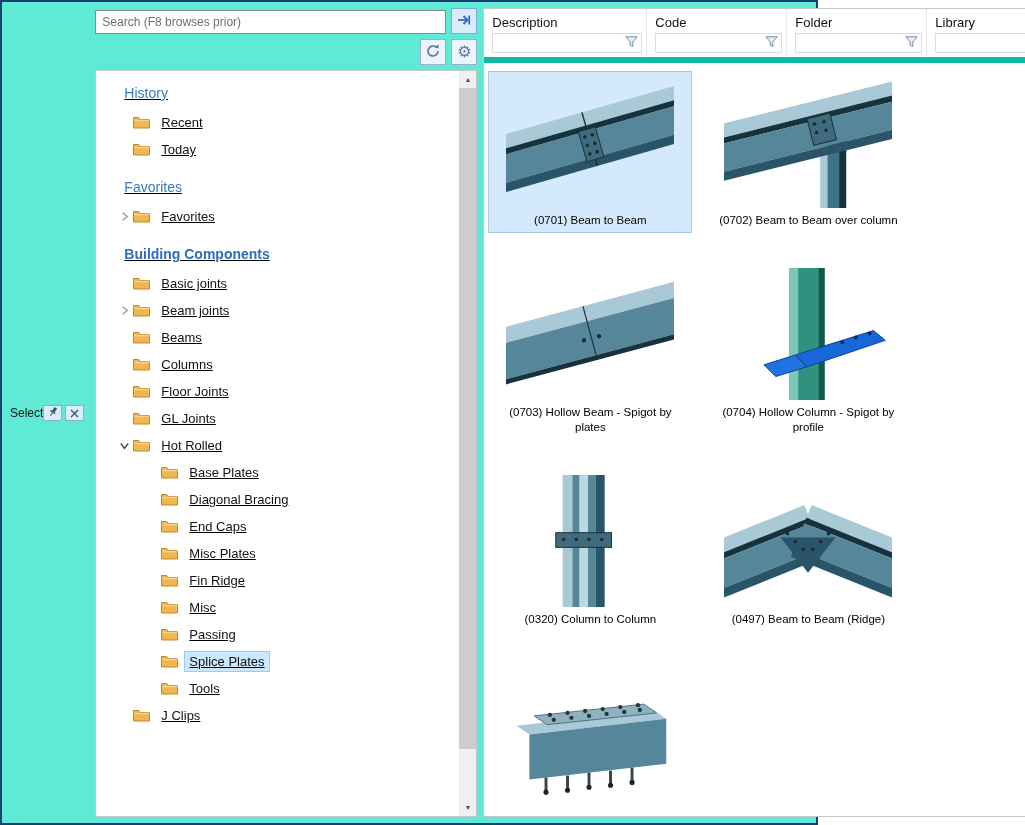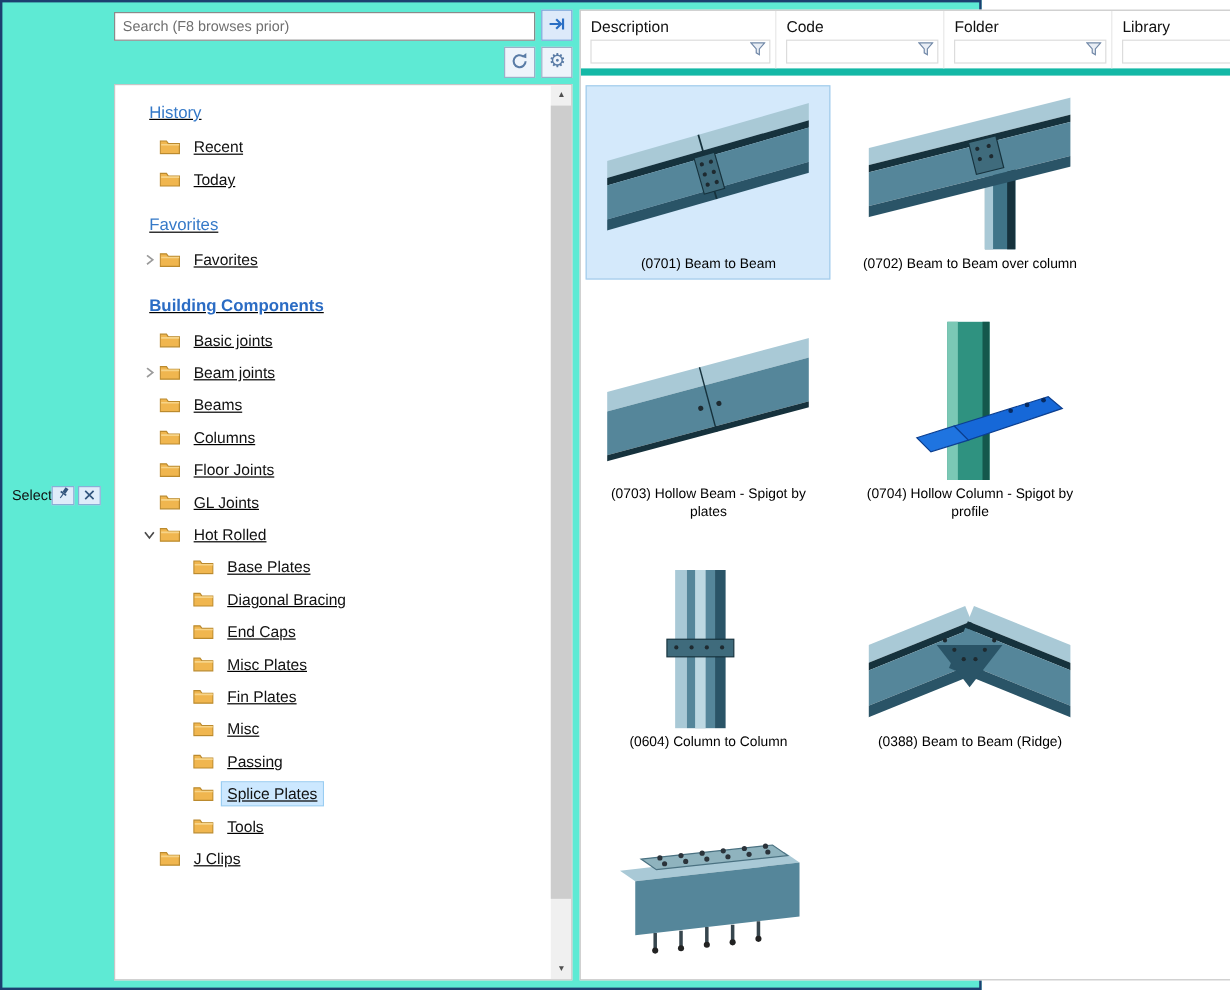--- a/index.html
+++ b/index.html
@@ -257,21 +257,21 @@
               <span class="tree-label">Misc Plates</span>
             </div>
             <div class="tree-row lvl2">
               <span class="expander"></span>
               <span class="folder">
                 <svg width="17" height="13" viewBox="0 0 17 13">
                   <path d="M0.5 1.5 h5.2 l1.6 2.2 h9.2 v8.3 h-16 Z" fill="#f0b64f" stroke="#bb8a2e"></path>
                   <path d="M1.3 4.6 h15" stroke="#f7d488" stroke-width="1.4"></path>
                 </svg>
               </span>
-              <span class="tree-label">Fin Plates</span>
+              <span class="tree-label">Fin Ridge</span>
             </div>
             <div class="tree-row lvl2">
               <span class="expander"></span>
               <span class="folder">
                 <svg width="17" height="13" viewBox="0 0 17 13">
                   <path d="M0.5 1.5 h5.2 l1.6 2.2 h9.2 v8.3 h-16 Z" fill="#f0b64f" stroke="#bb8a2e"></path>
                   <path d="M1.3 4.6 h15" stroke="#f7d488" stroke-width="1.4"></path>
                 </svg>
               </span>
               <span class="tree-label">Misc</span>
@@ -442,21 +442,21 @@
                 <rect x="74" y="0" width="9" height="135" fill="#bdd8e2"></rect>
                 <rect x="91" y="0" width="9" height="135" fill="#2a5467"></rect>
                 <line x1="57" y1="68" x2="100" y2="68" stroke="#16323d"></line>
                 <rect x="50" y="59" width="57" height="15" fill="#3f6b7c" stroke="#16323d"></rect>
                 <circle cx="58" cy="66" r="1.8" fill="#1e2a30"></circle>
                 <circle cx="71" cy="66" r="1.8" fill="#1e2a30"></circle>
                 <circle cx="84" cy="66" r="1.8" fill="#1e2a30"></circle>
                 <circle cx="97" cy="66" r="1.8" fill="#1e2a30"></circle>
               </svg>
             </div>
-            <div class="caption">(0604) Column to Column</div>
+            <div class="caption">(0320) Column to Column</div>
           </div>
           <div class="card">
             <div class="thumb">
               <svg viewBox="0 0 170 135" preserveAspectRatio="xMidYMid meet">
                 <g transform="rotate(-22 85 40)">
                   <rect x="-135" y="30" width="220" height="14" fill="#a9c9d6"></rect>
                   <rect x="-135" y="44" width="220" height="6" fill="#16323d"></rect>
                   <rect x="-135" y="50" width="220" height="28" fill="#55869a"></rect>
                   <rect x="-135" y="78" width="220" height="9" fill="#2a5467"></rect>
                 </g>
@@ -468,21 +468,21 @@
                 </g>
                 <polygon points="57,64 113,64 85,100" fill="#2a5467"></polygon>
                 <circle cx="64" cy="60" r="1.8" fill="#1e2a30"></circle>
                 <circle cx="72" cy="68" r="1.8" fill="#1e2a30"></circle>
                 <circle cx="80" cy="76" r="1.8" fill="#1e2a30"></circle>
                 <circle cx="106" cy="60" r="1.8" fill="#1e2a30"></circle>
                 <circle cx="98" cy="68" r="1.8" fill="#1e2a30"></circle>
                 <circle cx="90" cy="76" r="1.8" fill="#1e2a30"></circle>
               </svg>
             </div>
-            <div class="caption">(0388) Beam to Beam (Ridge)</div>
+            <div class="caption">(0497) Beam to Beam (Ridge)</div>
           </div>
           <div class="card">
             <div class="thumb">
               <svg viewBox="0 0 170 135" preserveAspectRatio="xMidYMid meet">
                 <polygon points="10,60 150,44 163,53 23,69" fill="#a9c9d6"></polygon>
                 <polygon points="23,69 163,53 163,99 23,115" fill="#55869a"></polygon>
                 <polygon points="28,50 140,38 153,47 41,59" fill="#8fb3be" stroke="#4a7181"></polygon>
                 <circle cx="48" cy="54" r="2.2" fill="#2b333a"></circle>
                 <circle cx="66" cy="52" r="2.2" fill="#2b333a"></circle>
                 <circle cx="84" cy="50" r="2.2" fill="#2b333a"></circle>

